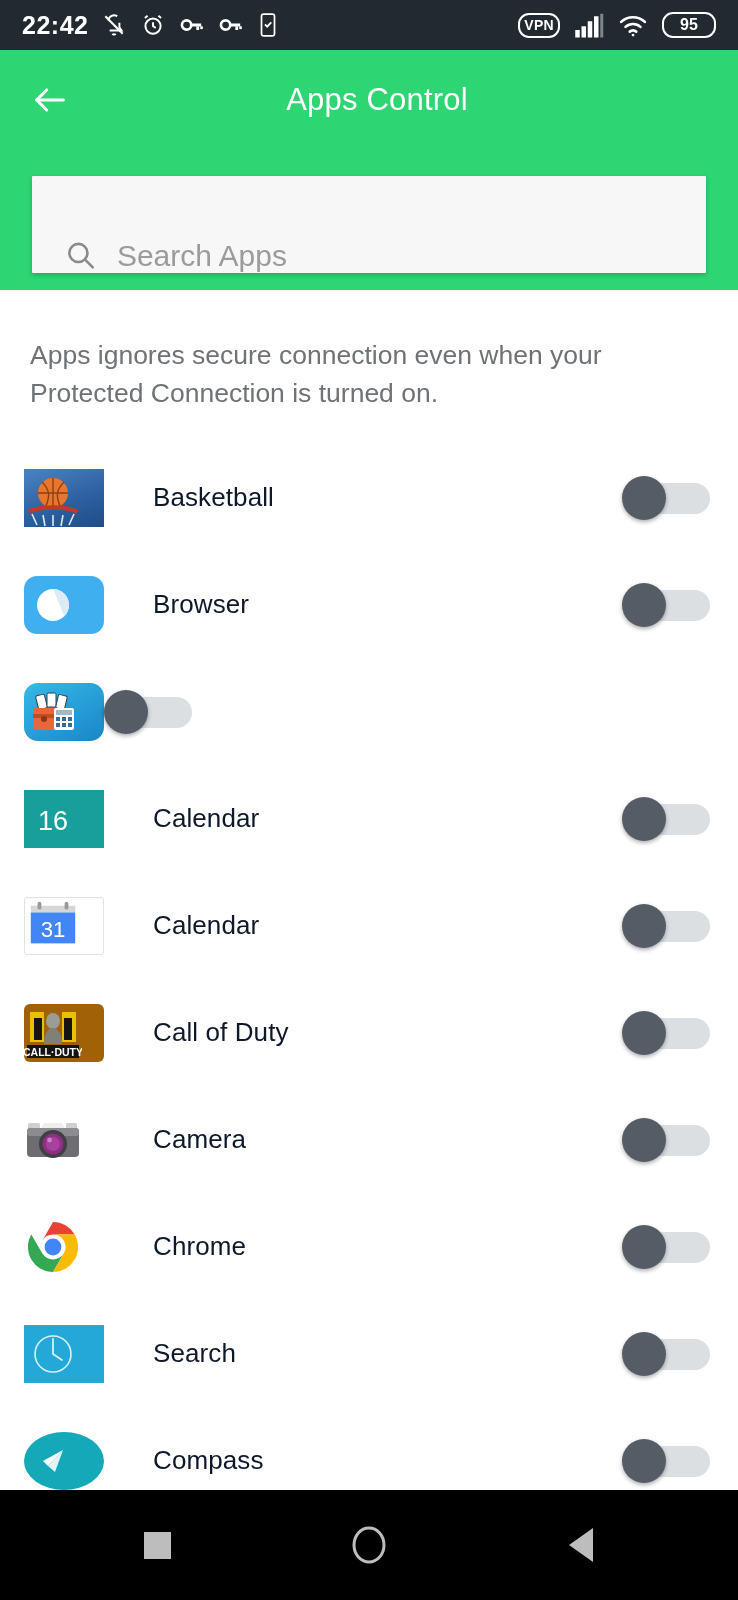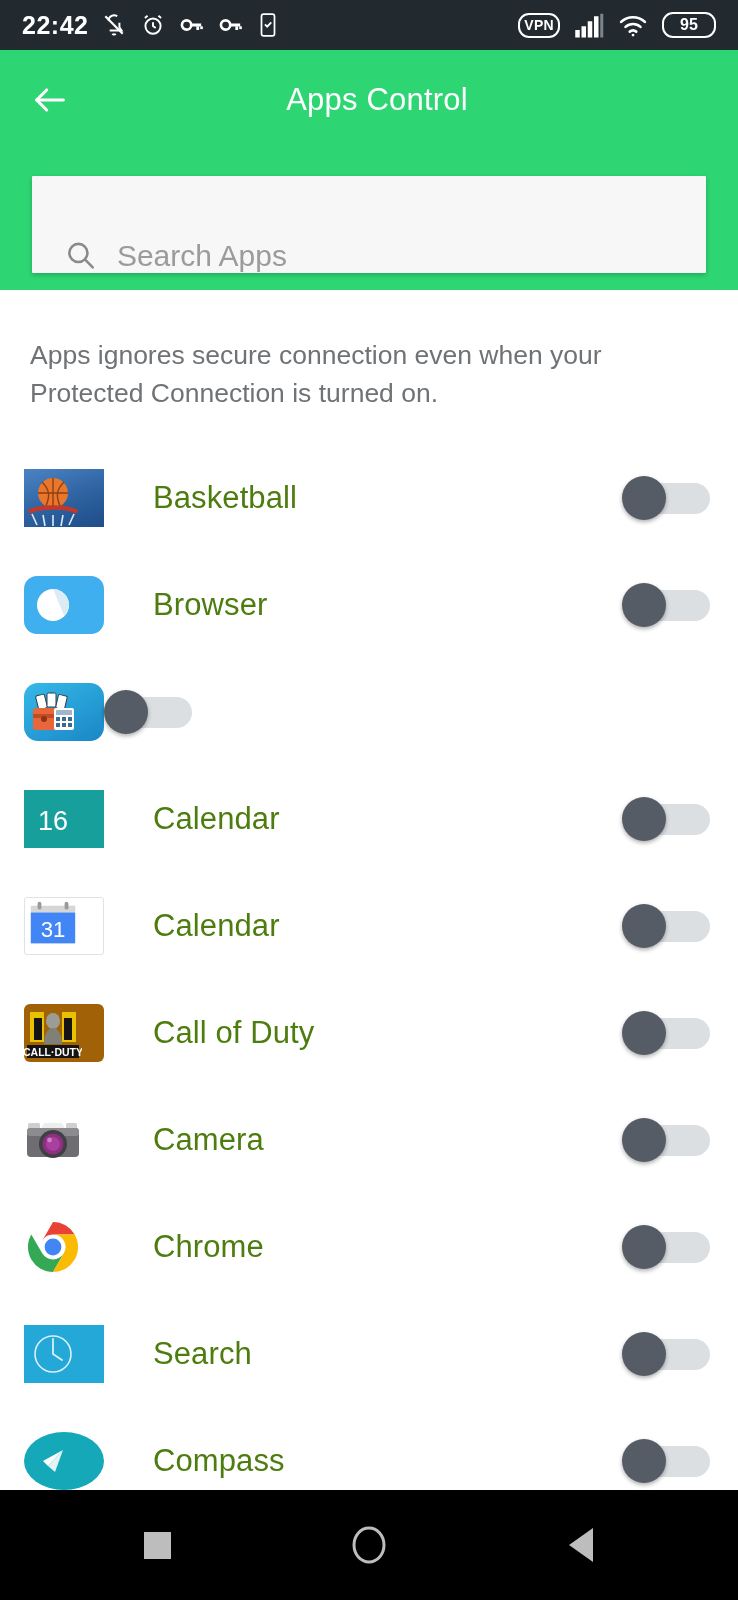--- a/index.html
+++ b/index.html
@@ -90,21 +90,21 @@
     display:flex; align-items:center;
     padding:0 28px 0 24px;
     cursor:pointer;
   }
   .app-icon{
     width:80px; height:58px; flex:none;
     position:relative; overflow:hidden;
   }
   .app-name{
     flex:1;
-    font-size:31px; color:#4d7c0f;
+    font-size:26px; color:#0f172a;
     margin-left:49px;
     letter-spacing:.1px;
     white-space:nowrap;
   }
 
   
   .toggle{ width:88px; height:48px; position:relative; flex:none; cursor:pointer; }
   .tg-track{
     position:absolute; right:0; top:9px;
     width:66px; height:31px; border-radius:16px;

